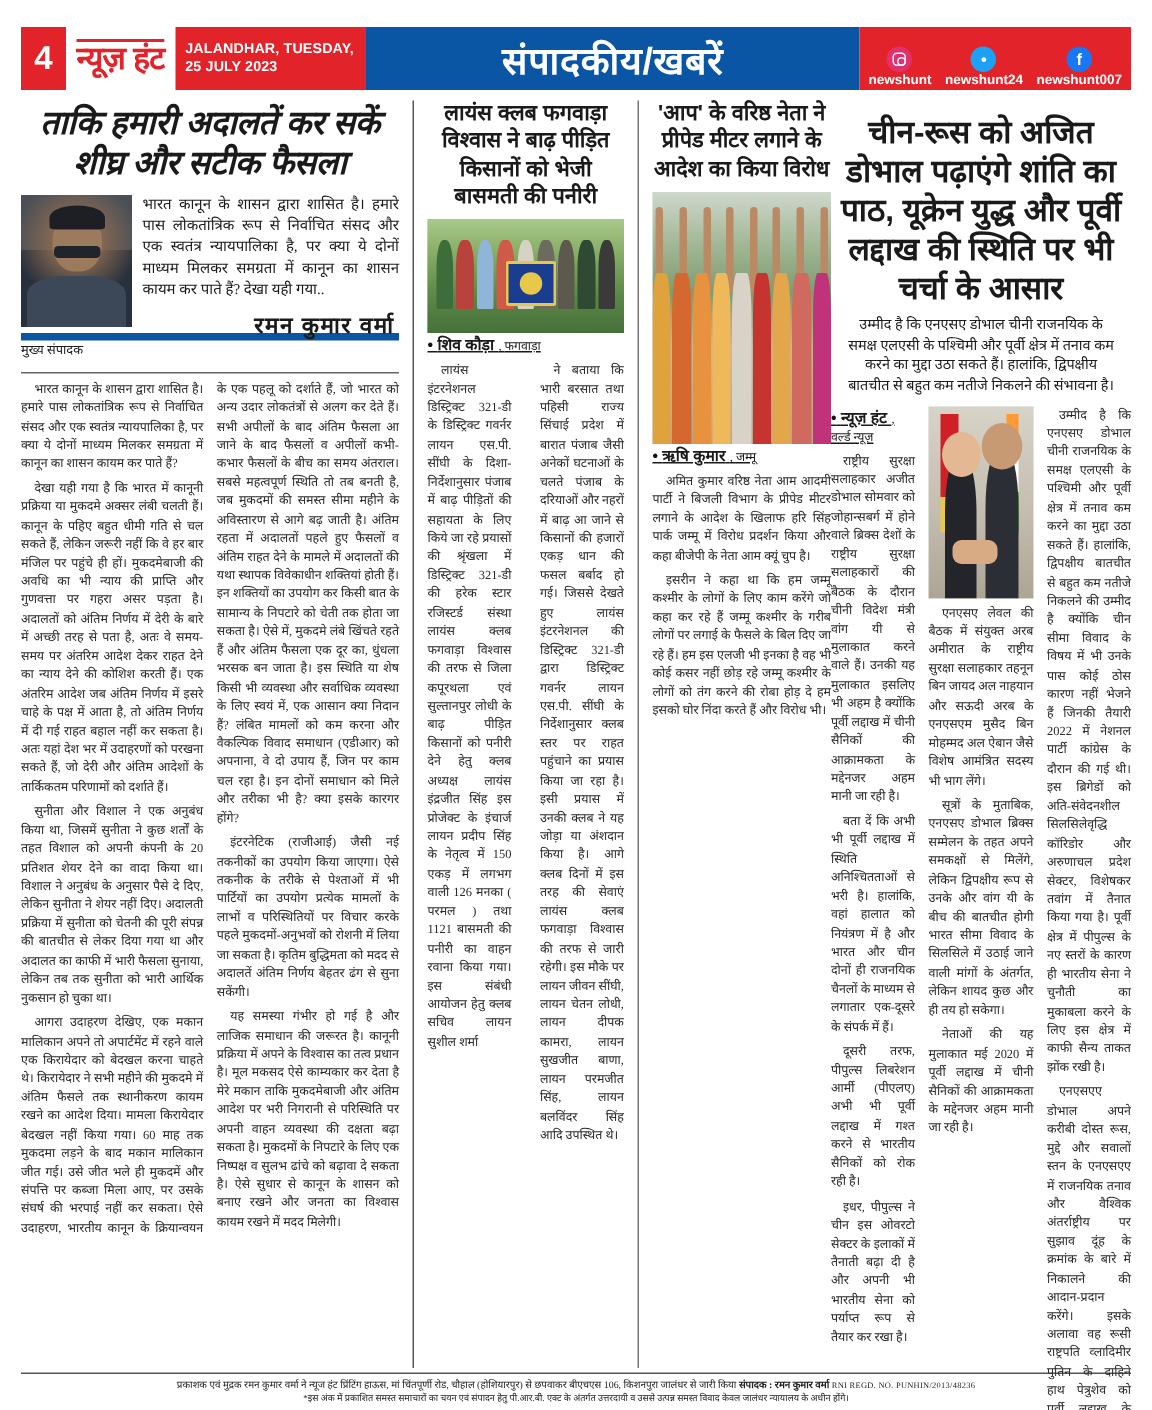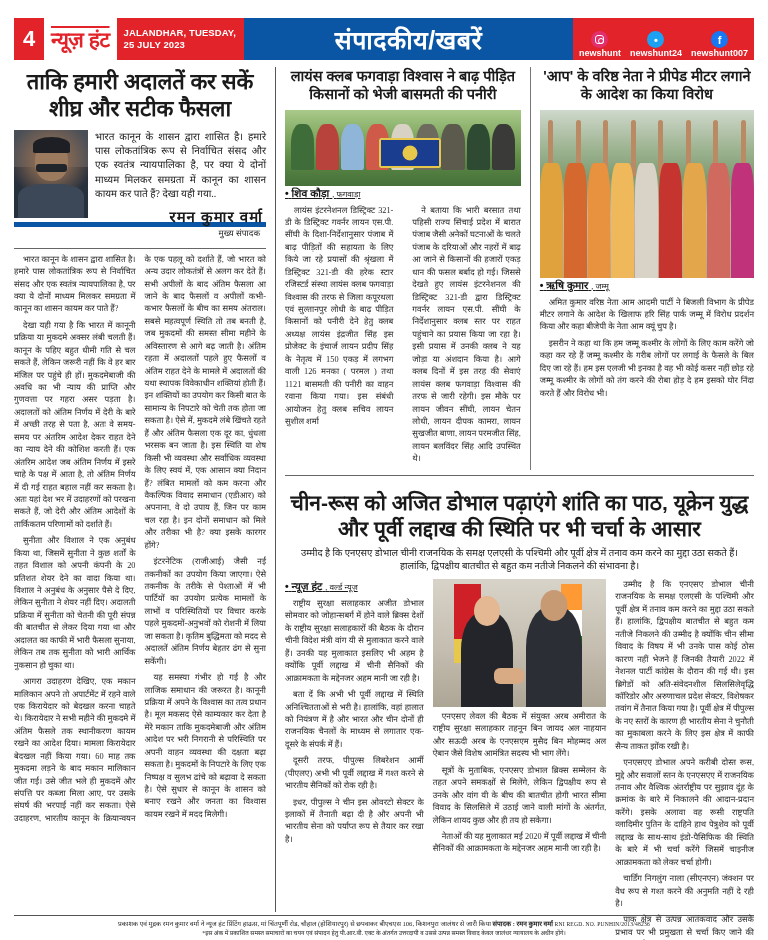--- a/index.html
+++ b/index.html
@@ -116,32 +116,33 @@
   .body-area { display: flex; height: 845px; }
   .col-left {
     width: 262px;
     padding-right: 9px;
     border-right: 1.2px solid #555;
     display: flex; flex-direction: column;
   }
   .col-right {
     flex: 1;
     padding-left: 9px;
-    display: flex; flex-direction: column;
+    display: flex; flex-direction: row;
   }
 
   
   h1.hl-main {
     font-family: "Liberation Sans", sans-serif;
     font-size: 22px;
     font-weight: bold;
     line-height: 1.22;
     text-align: center;
     margin: 2px 0 7px 0;
     letter-spacing: -0.2px;
+    font-style: italic;
   }
   h2.hl-col {
     font-family: "Liberation Sans", sans-serif;
     font-size: 14.5px;
     font-weight: bold;
     line-height: 1.26;
     text-align: center;
     margin: 0 0 6px 0;
   }
   h2.hl-big {
@@ -207,21 +208,21 @@
   }
   .editor-name {
     font-family: "Liberation Sans", sans-serif;
     font-weight: bold;
     font-size: 15px;
     letter-spacing: 1px;
     padding-right: 3px;
   }
   .editor-role {
     font-size: 8.6px;
-    text-align: right;
+    text-align: left;
     padding-right: 6px;
     margin-top: 1px;
     margin-bottom: 4px;
   }
   hr.rule {
     border: 0;
     border-top: 1.1px solid #666;
     margin: 5px 0 5px 0;
   }
 

